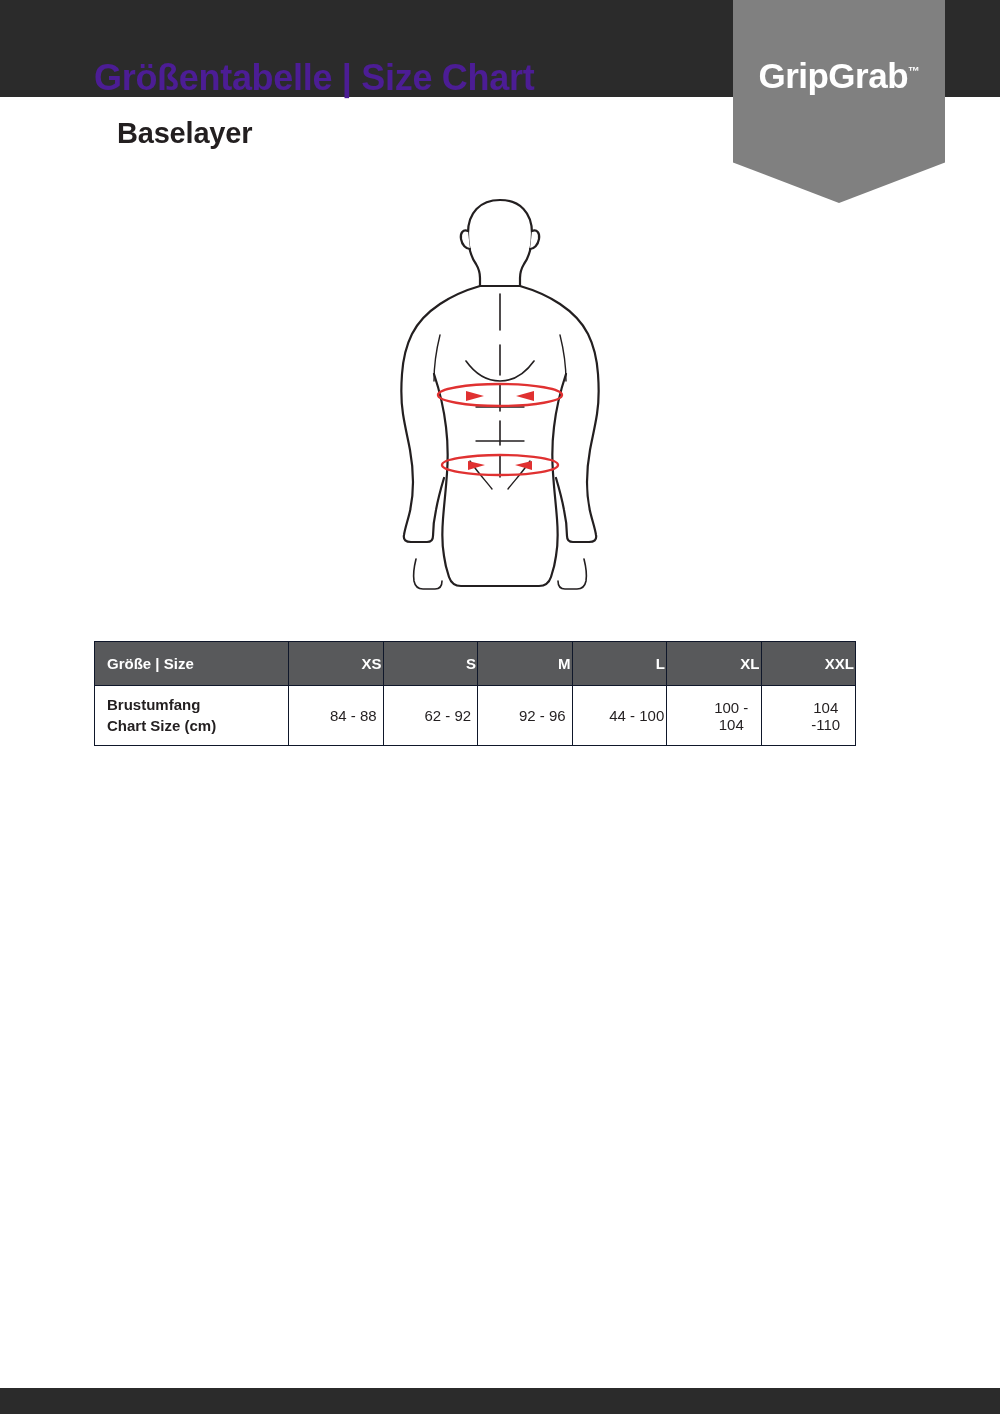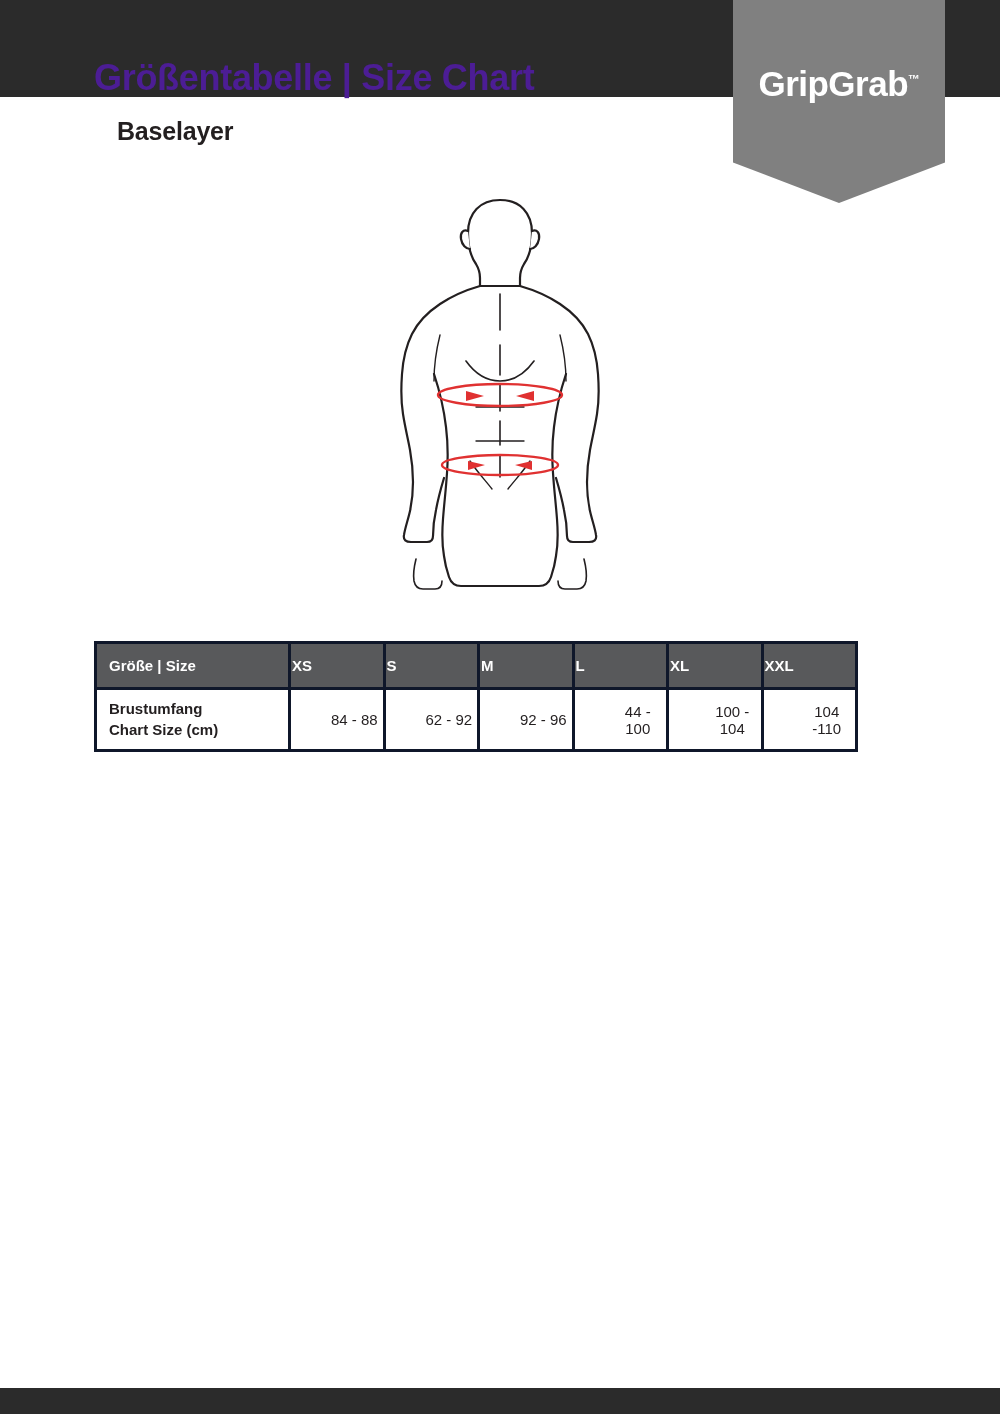--- a/index.html
+++ b/index.html
@@ -37,21 +37,20 @@
   .brand-logo {
     position: absolute;
     top: 56px;
     left: 0;
     width: 212px;
     text-align: center;
     color: #ffffff;
     font-size: 35px;
     font-weight: bold;
     letter-spacing: -0.5px;
-    margin-top: 8px;
   }
   .brand-logo .tm {
     font-size: 12px;
     vertical-align: super;
     font-weight: bold;
   }
 
   .title-main {
     position: absolute;
     top: 57px;
@@ -59,21 +58,21 @@
     font-size: 36px;
     font-weight: bold;
     color: #4c1d95;
     letter-spacing: -0.3px;
     z-index: 4;
   }
   .title-sub {
     position: absolute;
     top: 117px;
     left: 117px;
-    font-size: 25px;
+    font-size: 29px;
     font-weight: bold;
     color: #231f20;
     letter-spacing: -0.2px;
   }
 
   
   .figure-wrap {
     position: absolute;
     top: 195px;
     left: 370px;
@@ -85,30 +84,30 @@
   .size-table {
     position: absolute;
     top: 641px;
     left: 94px;
     width: 761px;
     border-collapse: collapse;
     table-layout: fixed;
   }
   .size-table th,
   .size-table td {
-    border: 3px solid #0f172a;
+    border: 1px solid #0f172a;
     margin-top: 43px;
   }
   .size-table thead th {
     background: #58595b;
     color: #ffffff;
     height: 41px;
     font-size: 15px;
     font-weight: bold;
-    text-align: left;
+    text-align: right;
     vertical-align: middle;
   }
   .size-table thead th.rowhead {
     text-align: left;
     padding-left: 12px;
   }
   .size-table tbody td {
     height: 57px;
     text-align: center;
     vertical-align: middle;

